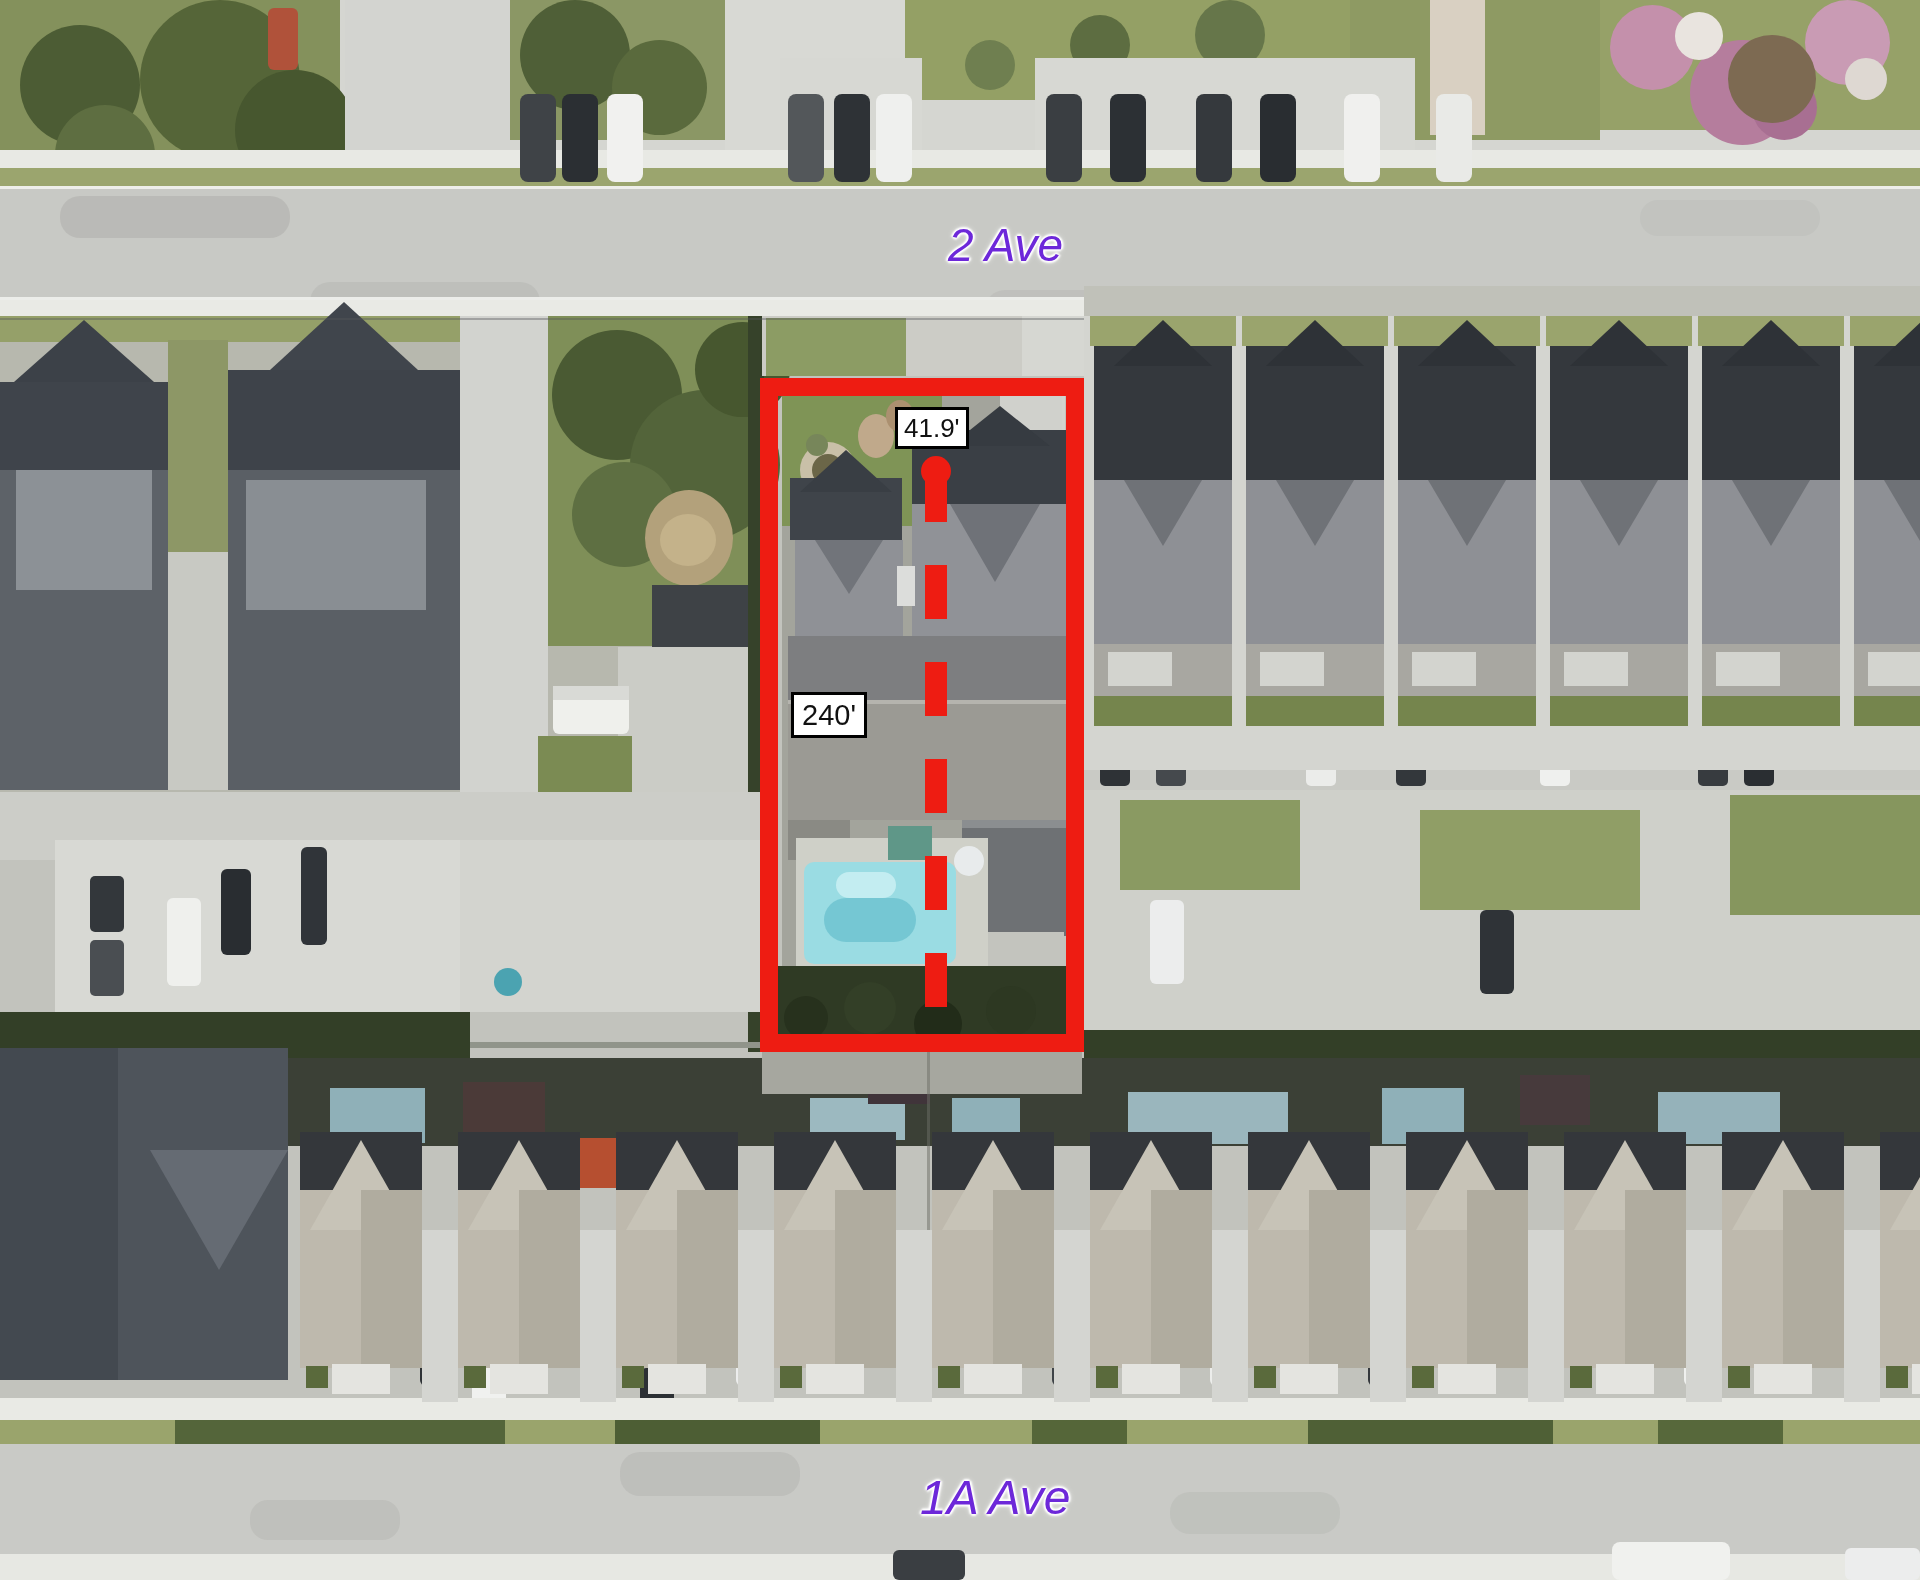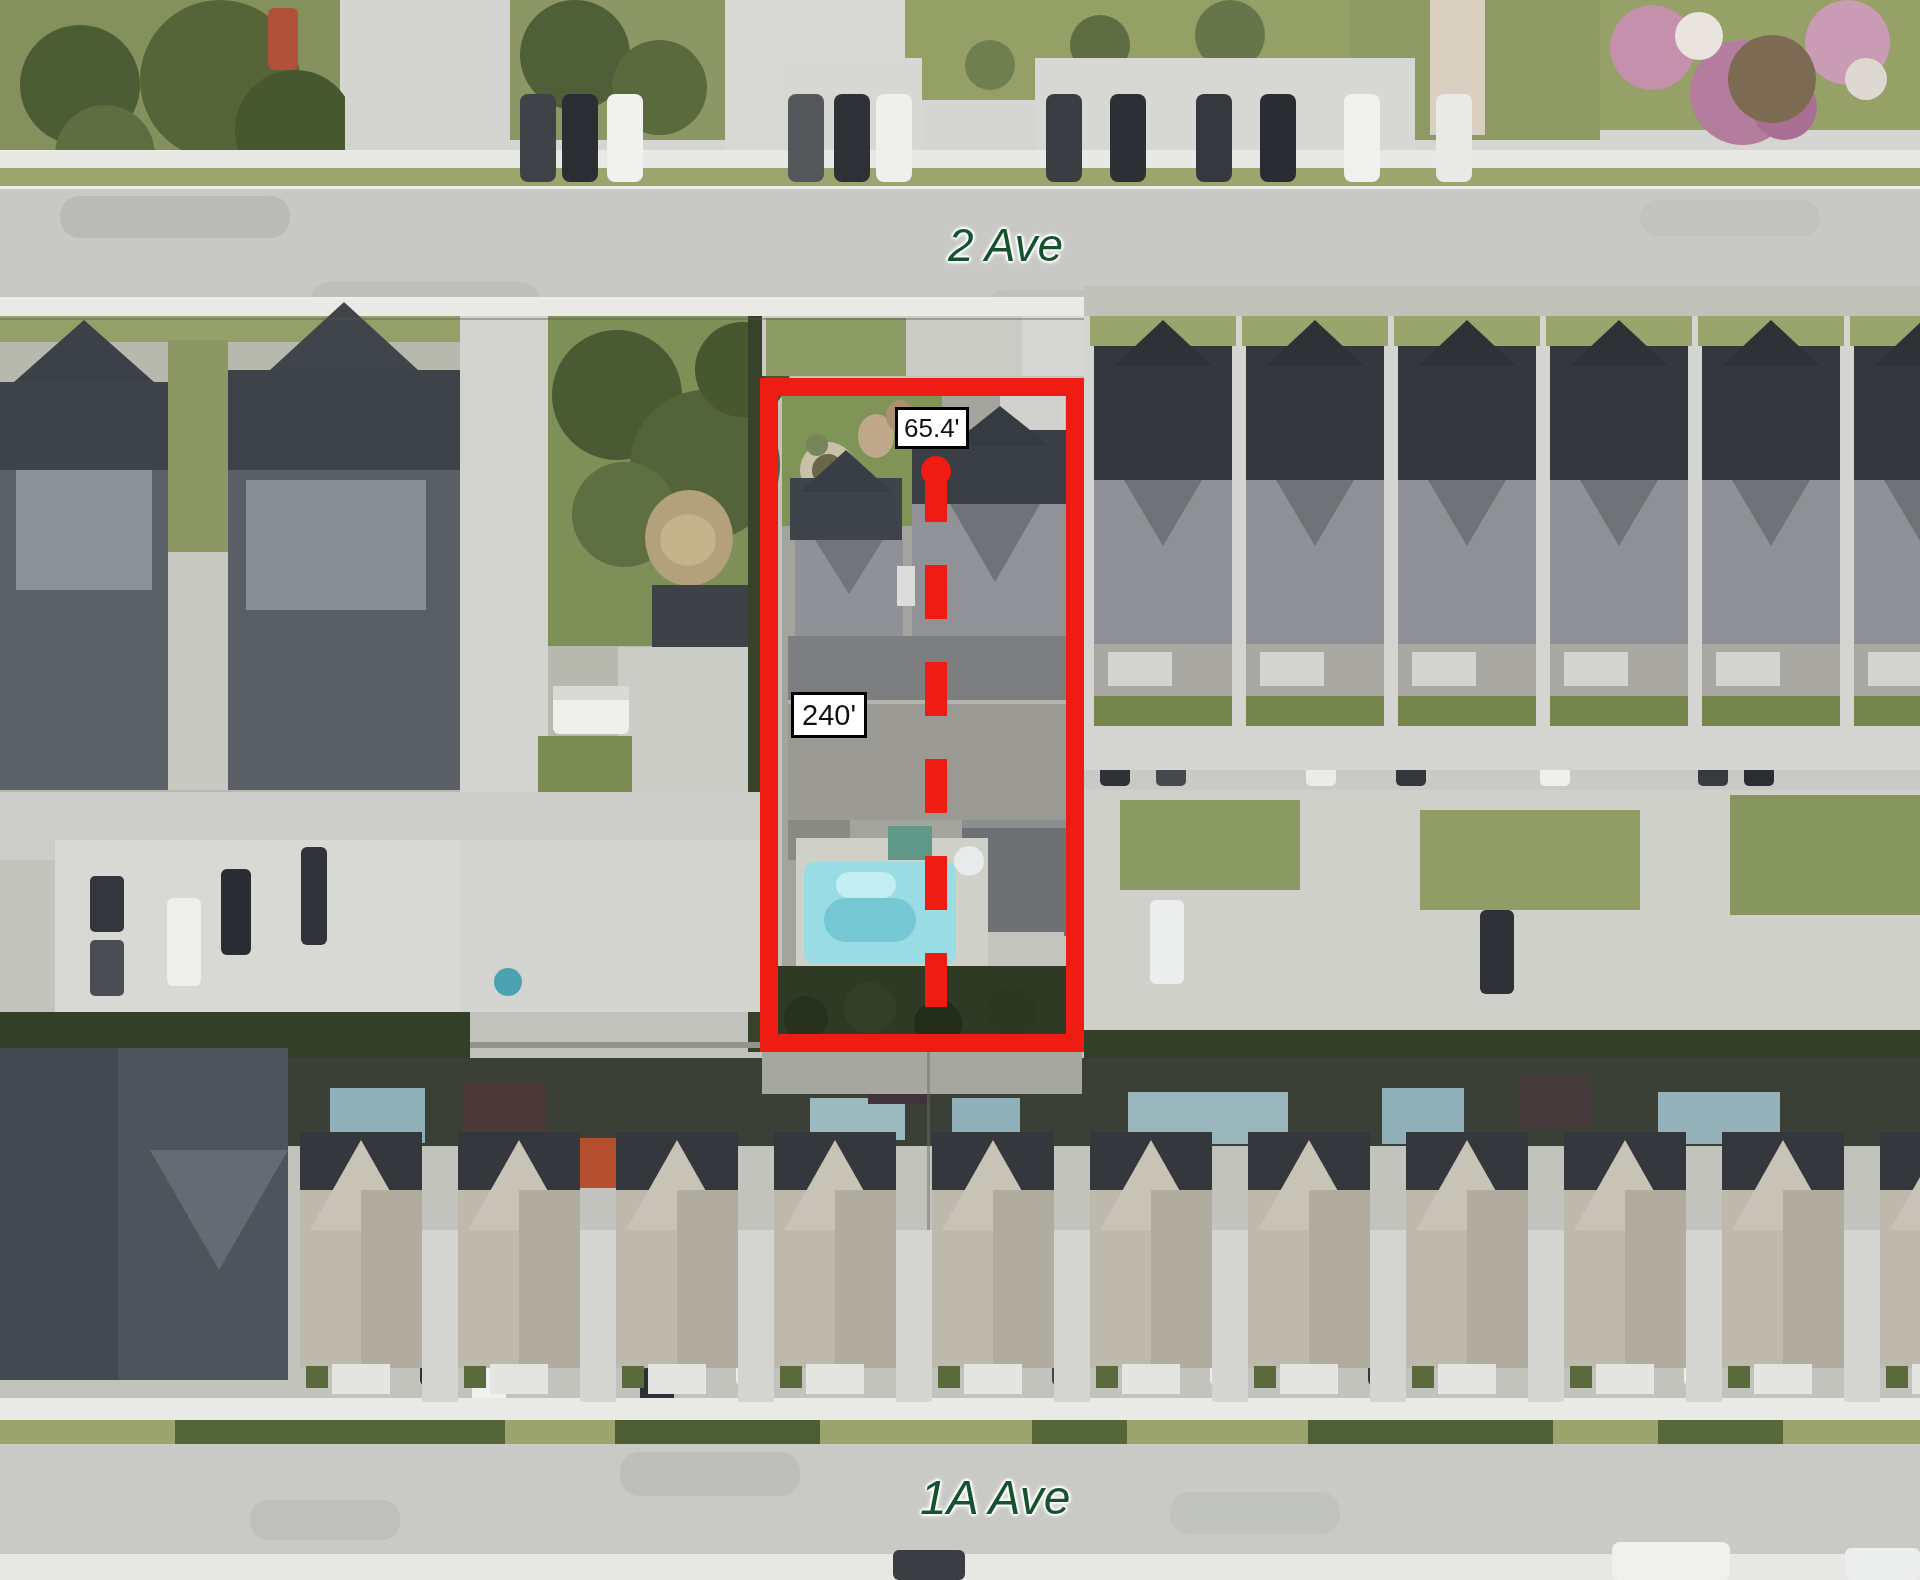--- a/index.html
+++ b/index.html
@@ -22,21 +22,21 @@
     left:921px;top:456px;width:30px;height:30px;border-radius:50%;background:#ee1c12;
   }
   .dim-label{
     position:absolute;z-index:60;background:#ffffff;border:3px solid #000;
     color:#111;text-align:center;white-space:nowrap;
     font-family:"Liberation Sans",sans-serif;
   }
   #label-width{left:895px;top:407px;font-size:26px;line-height:34px;padding:1px 6px;}
   #label-depth{left:791px;top:692px;font-size:29px;line-height:38px;padding:1px 8px;}
   .street-label{
-    position:absolute;z-index:55;font-style:italic;color:#14532d;white-space:nowrap;
+    position:absolute;z-index:55;font-style:italic;color:#6d28d9;white-space:nowrap;
     text-shadow:-2px 0 2px #fff,2px 0 2px #fff,0 -2px 2px #fff,0 2px 2px #fff,0 0 6px #fff;
     font-family:"Liberation Sans",sans-serif;
   }
   #street-top{left:948px;top:218px;font-size:46px;}
   #street-bottom{left:920px;top:1470px;font-size:48px;}
 </style>
 </head>
 <body>
 
 <div id="stage">
@@ -352,18 +352,18 @@
       <div style="left: 1880px; top: 1190px; width: 122px; height: 178px; background: rgb(190, 185, 173);"></div>
       <div style="left: 1890px; top: 1140px; width: 102px; height: 90px; background: rgb(199, 195, 183); clip-path: polygon(50% 0px, 100% 100%, 0px 100%);"></div>
       <div style="left: 1912px; top: 1364px; width: 58px; height: 30px; background: rgb(228, 228, 224);"></div>
       <div style="left: 1886px; top: 1366px; width: 22px; height: 22px; background: rgb(90, 106, 60);"></div>
     </div>
 
   <div class="annotation" id="lot-boundary"></div>
   <div class="annotation" id="split-dot"></div>
   <div class="annotation" id="split-line"></div>
 
-  <div class="dim-label" id="label-width">65.4'</div>
+  <div class="dim-label" id="label-width">41.9'</div>
   <div class="dim-label" id="label-depth">240'</div>
 
   <div class="street-label" id="street-top">2 Ave</div>
   <div class="street-label" id="street-bottom">1A Ave</div>
 </div>
 
 </body></html>

